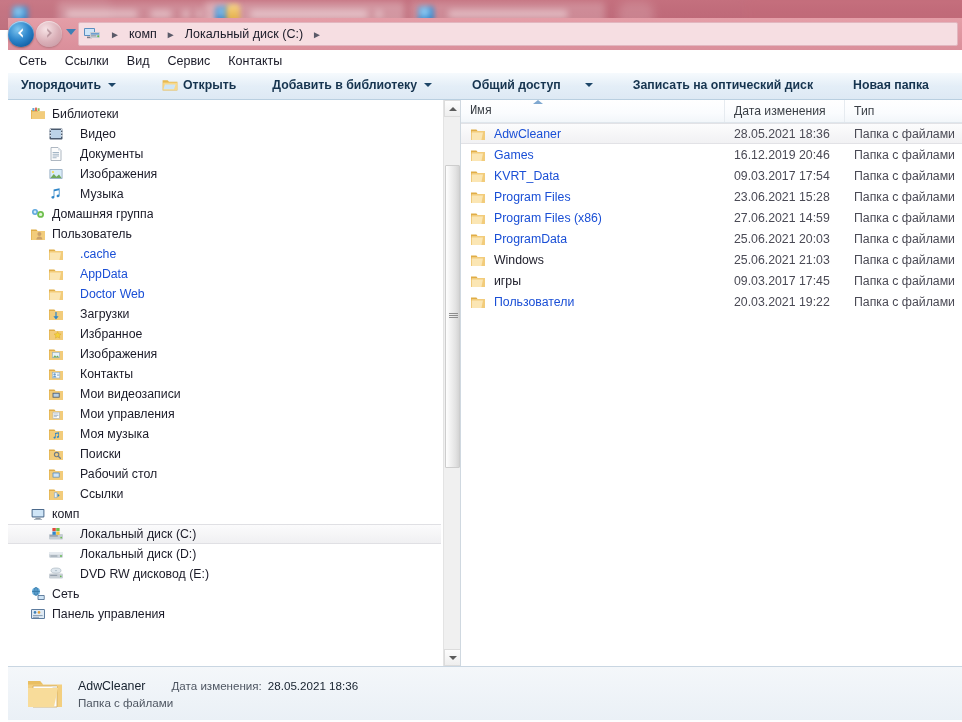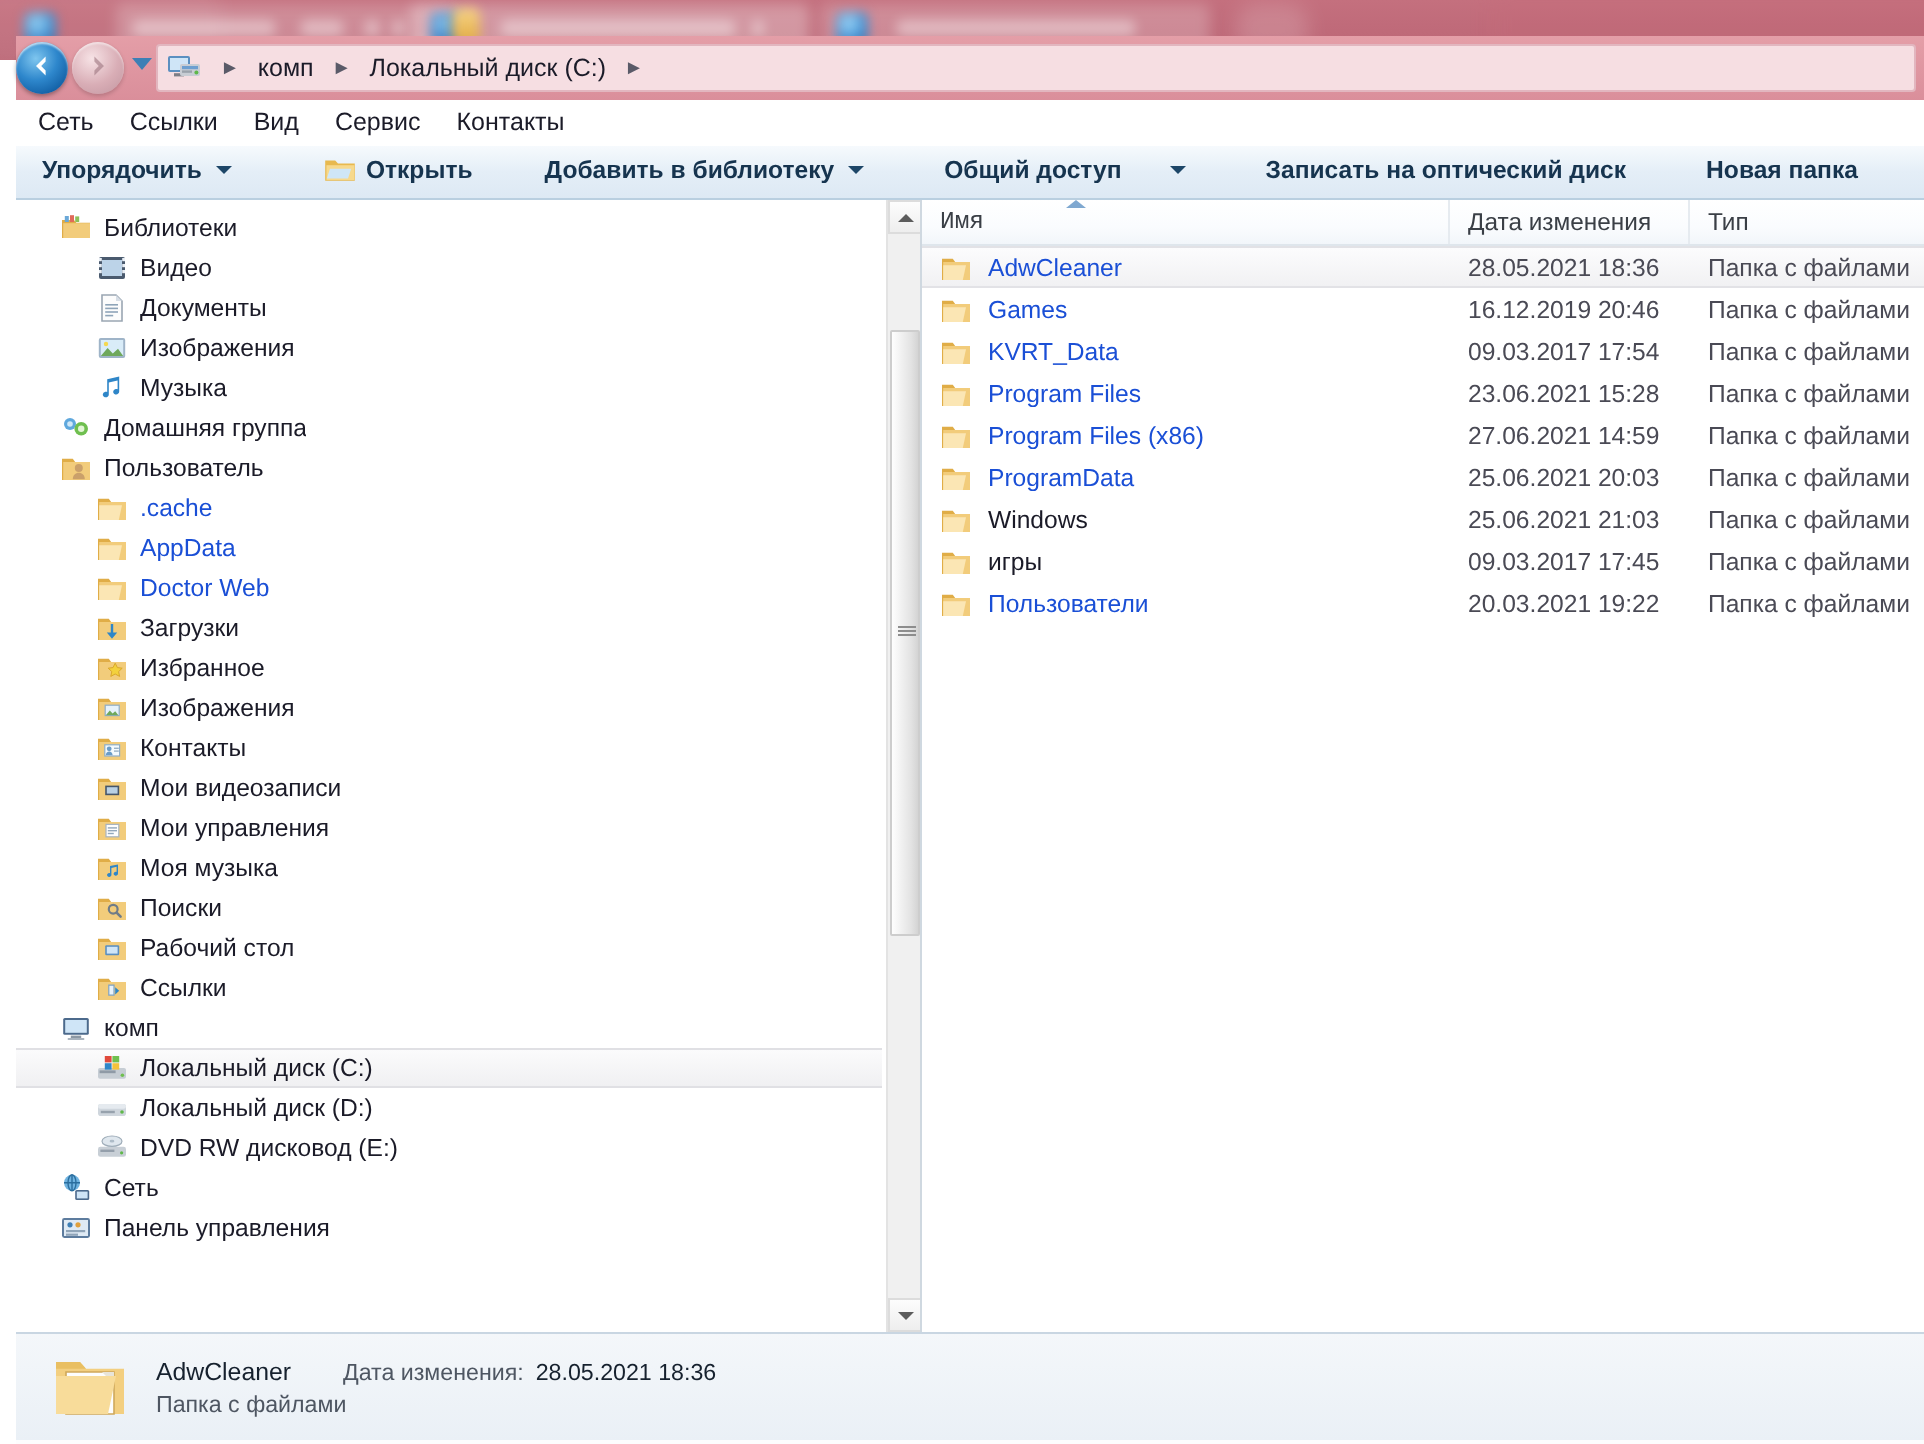--- a/index.html
+++ b/index.html
@@ -164,21 +164,21 @@
   .nav-row {
     display: flex; align-items: center;
     height: 20px;
     padding-left: 22px;
     cursor: pointer;
     font-size: 12.3px;
     color: #1b1b28;
     white-space: nowrap;
   }
   .nav-row.lvl1 { padding-left: 22px; }
-  .nav-row.lvl2 { padding-left: 40px; }
+  .nav-row.lvl2 { padding-left: 40px; gap: 10px; }
   .nav-row.selected {
     background: linear-gradient(180deg,#fbfbfc 0%, #f0f0f2 100%);
     border-top: 1px solid #e0e0e4;
     border-bottom: 1px solid #e0e0e4;
     margin-right: 19px;
   }
   .nav-row .ni { width: 16px; height: 16px; flex: 0 0 16px; margin-right: 6px; }
   .nav-row .nlabel { overflow: hidden; text-overflow: ellipsis; }
   .nav-row .nlabel.blue { color: #1a4fd6; }
 

